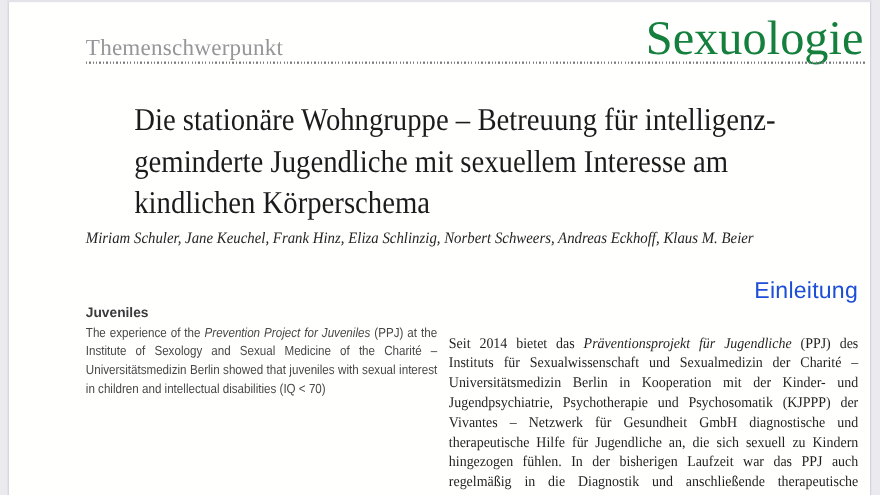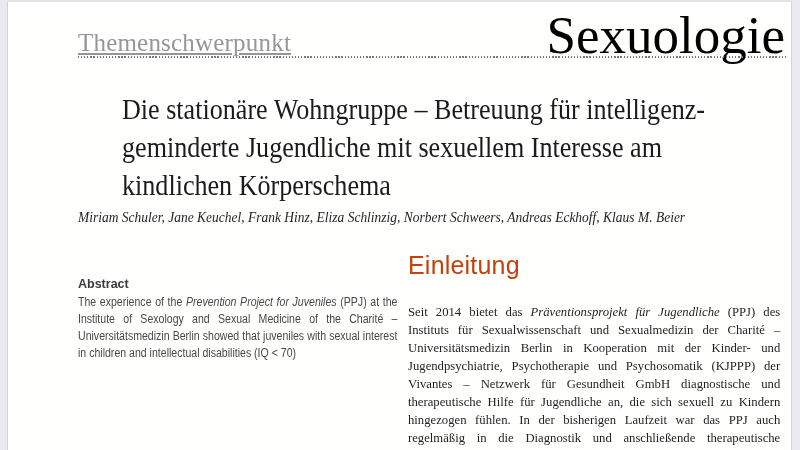--- a/index.html
+++ b/index.html
@@ -21,27 +21,26 @@
     position: absolute; right: 0; top: 0; width: 8px; height: 450px;
     background: #eaeaef; border-left: 1px solid #d2d2da;
   }
   .edge-top {
     position: absolute; left: 7px; right: 8px; top: 0; height: 2px;
     background: #e3e3e9;
   }
   
   .kicker {
     position: absolute; left: 78px; top: 31px;
-    font-size: 25px; line-height: 24px; color: #96969a;
+    font-size: 21px; line-height: 24px; color: #96969a;
     letter-spacing: 0.2px;
-    text-decoration: underline;
   }
   .masthead {
     position: absolute; right: 15px; top: 14px;
-    font-size: 53px; line-height: 42px; color: #000000;
+    font-size: 44px; line-height: 42px; color: #15803d;
   }
   .dotted-rule {
     position: absolute; left: 78px; right: 13px; top: 56px; height: 2px;
     background: repeating-linear-gradient(90deg, #77777d 0 1.2px, transparent 1.2px 3.1px);
   }
   
   .title-block { position: absolute; left: 78px; top: 90px; width: 710px; margin-left: 44px; }
   .title-line {
     font-size: 29px; line-height: 38px; color: #1b1b1d;
     white-space: nowrap; transform: scaleX(0.9); transform-origin: 0 0;
@@ -67,22 +66,23 @@
   }
   .abstract-text {
     font-family: "Liberation Sans", sans-serif;
     font-size: 12px; line-height: 17px; color: #48484a;
     width: 363px; text-align: justify;
     transform: scaleX(0.88); transform-origin: 0 0;
     margin-top: 2px;
   }
   .section-heading {
     font-family: "Liberation Sans", sans-serif;
-    font-size: 25px; line-height: 26px; color: #c2410c;
+    font-size: 21px; line-height: 26px; color: #1d4ed8;
     letter-spacing: 0.2px;
+    text-align: right;
   }
   .intro-text {
     font-size: 13.5px; line-height: 18px; color: #1f1f21;
     width: 396px; text-align: justify;
     transform: scaleX(0.94); transform-origin: 0 0;
     margin-top: 25px;
   }
   .italic { font-style: italic; }
 </style>
 </head>
@@ -100,21 +100,21 @@
 
   <div class="title-block">
     <div class="title-line">Die stationäre Wohngruppe – Betreuung für intelligenz-</div>
     <div class="title-line">geminderte Jugendliche mit sexuellem Interesse am</div>
     <div class="title-line">kindlichen Körperschema</div>
   </div>
 
   <div class="authors">Miriam Schuler, Jane Keuchel, Frank Hinz, Eliza Schlinzig, Norbert Schweers, Andreas Eckhoff, Klaus M. Beier</div>
 
   <div class="col-left">
-    <div class="abstract-heading">Abstract</div>
+    <div class="abstract-heading">Juveniles</div>
     <div class="abstract-text"><span>The experience of the </span><span class="italic">Prevention Project for Juveniles</span><span> (PPJ) at the Institute of Sexology and Sexual Medicine of the Charité – Universitätsmedizin Berlin showed that juveniles with sexual interest in children and intellectual disabilities (IQ &lt; 70)</span></div>
   </div>
 
   <div class="col-right">
     <div class="section-heading">Einleitung</div>
     <div class="intro-text"><span>Seit 2014 bietet das </span><span class="italic">Präventionsprojekt für Jugendliche</span><span> (PPJ) des Instituts für Sexualwissenschaft und Sexualmedizin der Charité – Universitätsmedizin Berlin in Kooperation mit der Kinder- und Jugendpsychiatrie, Psychotherapie und Psychosomatik (KJPPP) der Vivantes – Netzwerk für Gesundheit GmbH diagnostische und therapeutische Hilfe für Jugendliche an, die sich sexuell zu Kindern hingezogen fühlen. In der bisherigen Laufzeit war das PPJ auch regelmäßig in die Diagnostik und anschließende therapeutische Anbindung von Jugendlichen mit</span></div>
   </div>
 
 </div>
 

